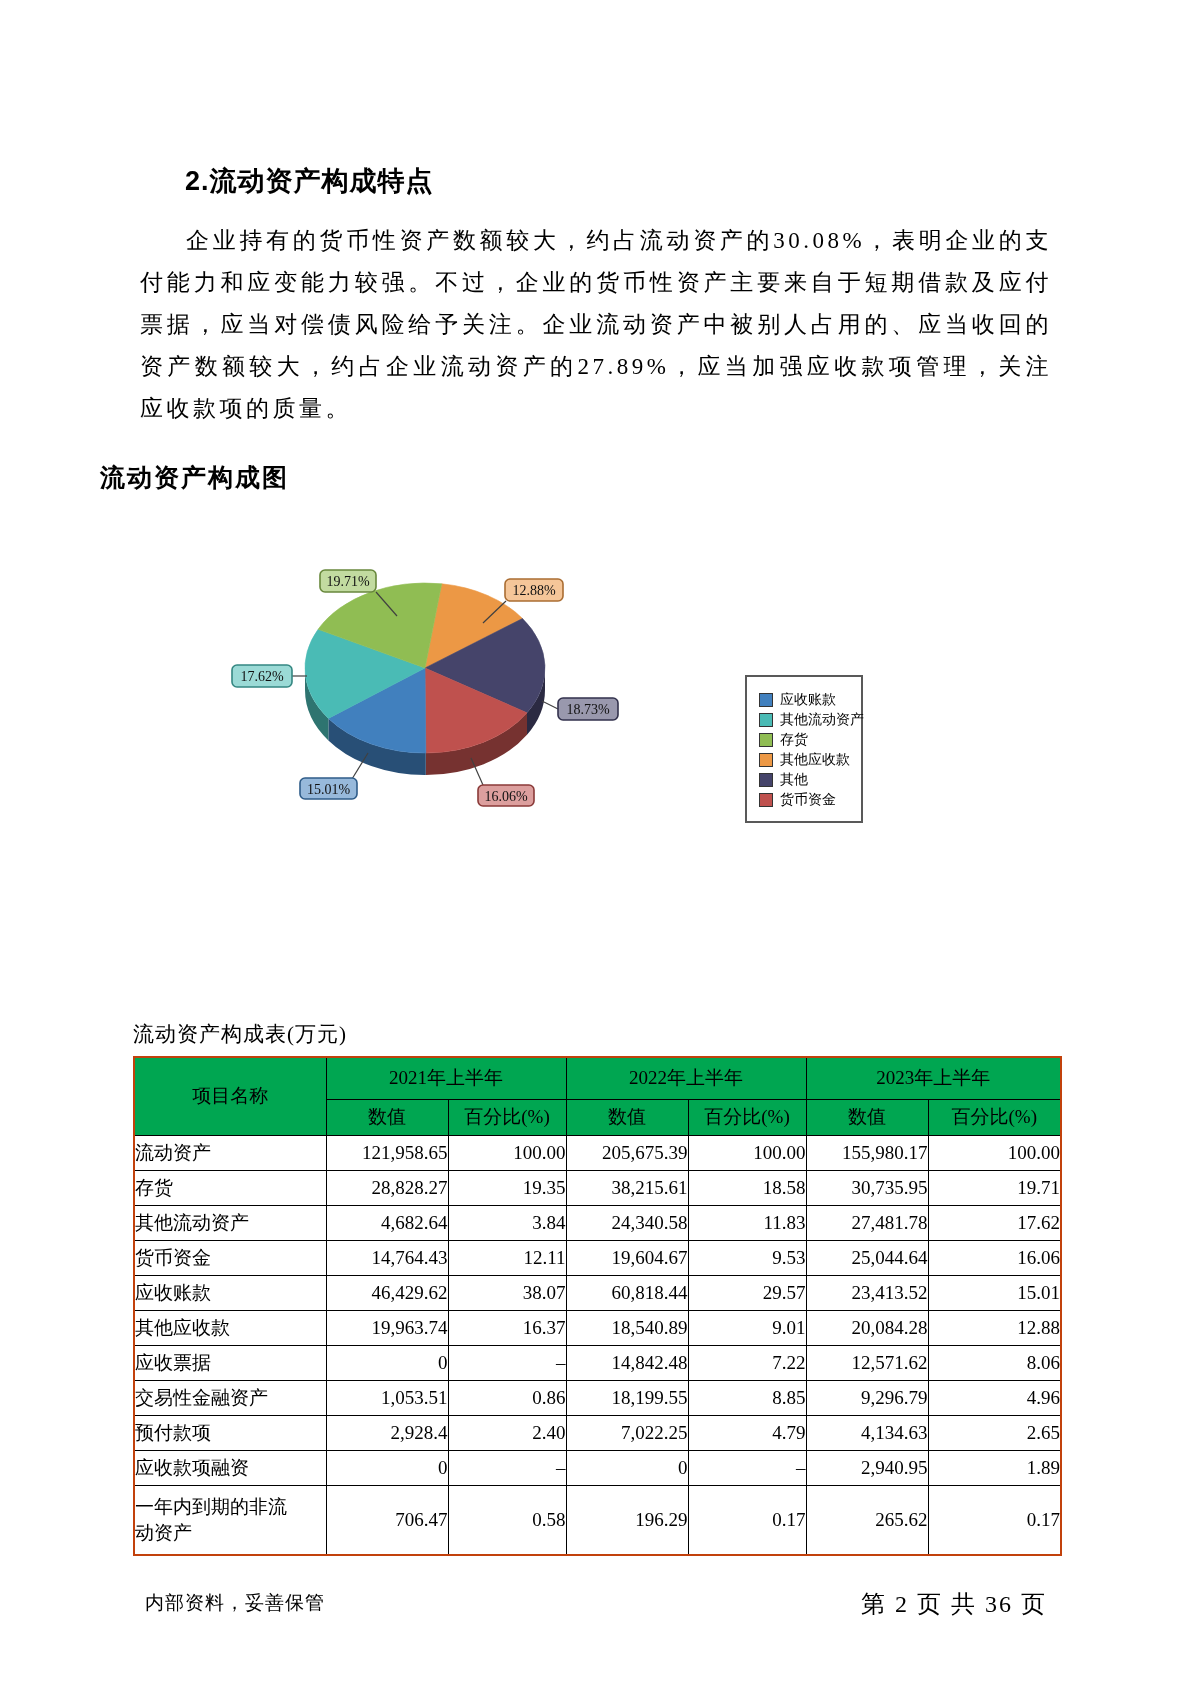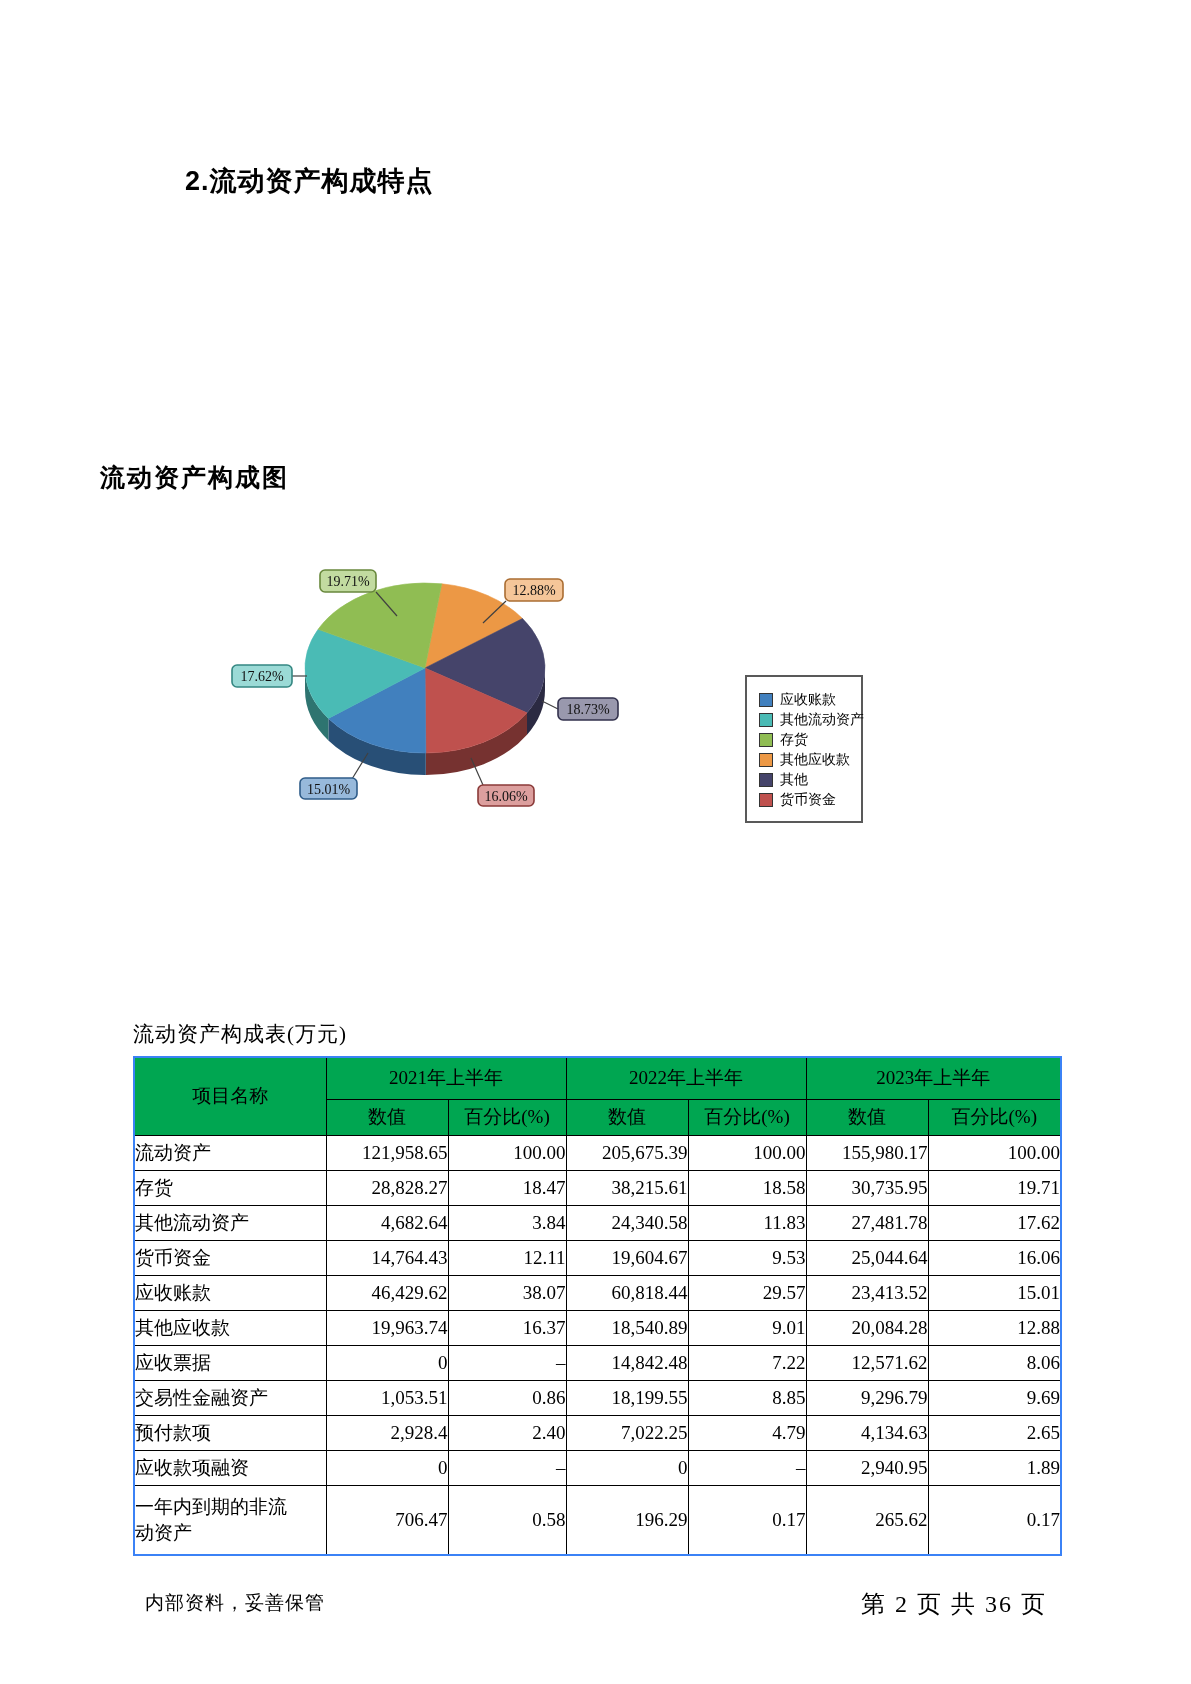--- a/index.html
+++ b/index.html
@@ -30,40 +30,41 @@
   }
   .legend-item{display:flex;align-items:center;height:18px;margin:2px 0;}
   .legend-swatch{width:12px;height:12px;border:1px solid #333;margin-right:7px;flex:0 0 auto;}
   .legend-label{font-size:14px;line-height:14px;white-space:nowrap;}
   .table-title{
     position:absolute;left:133px;top:1020px;width:927px;text-align:left;
     font-size:21px;letter-spacing:1px;
   }
   table.fin{
     position:absolute;left:133px;top:1056px;width:927px;
-    border-collapse:collapse;border:2px solid #3b82f6;table-layout:fixed;
+    border-collapse:collapse;border:2px solid #c2410c;table-layout:fixed;
     font-size:19px;
   }
   table.fin td,table.fin th{border:1px solid #000;padding:0;font-weight:normal;overflow:hidden;}
   table.fin thead th{background:#00A651;text-align:center;}
   tr.hrow1{height:42px;} tr.hrow2{height:36px;margin-left:28px;}
   tbody tr{height:35px;}
   tbody tr:last-child{height:70px;}
   td.c-name{text-align:left;padding-left:9px;white-space:pre-line;line-height:26px;margin-top:6px;}
   td.c-num{text-align:right;padding-right:7px;}
   .footer-left{position:absolute;left:145px;top:1590px;font-size:19px;letter-spacing:1px;}
   .footer-right{position:absolute;right:144px;top:1588px;font-size:24px;letter-spacing:2px;}
 </style>
 </head>
 <body>
 
 <div class="page">
 
   <div class="heading">2.流动资产构成特点</div>
 
+  <div class="para">企业持有的货币性资产数额较大，约占流动资产的30.08%，表明企业的支付能力和应变能力较强。不过，企业的货币性资产主要来自于短期借款及应付票据，应当对偿债风险给予关注。企业流动资产中被别人占用的、应当收回的资产数额较大，约占企业流动资产的27.89%，应当加强应收款项管理，关注应收款项的质量。</div>
 
   <div class="chart-area">
     <div class="chart-title">流动资产构成图</div>
     <svg id="pie-svg" class="pie-svg" width="900" height="370" viewBox="0 0 900 370">
         <path d="M445.0 213.0 A120 85 0 0 1 427.0 257.8 l0 22 A120 85 0 0 0 445.0 235.0 Z" fill="rgb(43,42,66)"></path>
         <path d="M427.0 257.8 A120 85 0 0 1 325.8 298.0 l0 22 A120 85 0 0 0 427.0 279.8 Z" fill="rgb(118,50,48)"></path>
         <path d="M325.8 298.0 A120 85 0 0 1 228.4 263.4 l0 22 A120 85 0 0 0 325.8 320.0 Z" fill="rgb(40,79,118)"></path>
         <path d="M228.4 263.4 A120 85 0 0 1 205.0 213.0 l0 22 A120 85 0 0 0 228.4 285.4 Z" fill="rgb(46,116,112)"></path>
         <path d="M325 213 L341.7 128.8 A120 85 0 0 1 422.5 163.5 Z" fill="#EC9845" stroke="#EC9845" stroke-width="0.6"></path>
         <path d="M325 213 L422.5 163.5 A120 85 0 0 1 427.0 257.8 Z" fill="#45446A" stroke="#45446A" stroke-width="0.6"></path>
@@ -152,21 +153,21 @@
           <td class="c-num">121,958.65</td>
           <td class="c-num">100.00</td>
           <td class="c-num">205,675.39</td>
           <td class="c-num">100.00</td>
           <td class="c-num">155,980.17</td>
           <td class="c-num">100.00</td>
         </tr>
         <tr>
           <td class="c-name">存货</td>
           <td class="c-num">28,828.27</td>
-          <td class="c-num">18.47</td>
+          <td class="c-num">19.35</td>
           <td class="c-num">38,215.61</td>
           <td class="c-num">18.58</td>
           <td class="c-num">30,735.95</td>
           <td class="c-num">19.71</td>
         </tr>
         <tr>
           <td class="c-name">其他流动资产</td>
           <td class="c-num">4,682.64</td>
           <td class="c-num">3.84</td>
           <td class="c-num">24,340.58</td>
@@ -210,21 +211,21 @@
           <td class="c-num">12,571.62</td>
           <td class="c-num">8.06</td>
         </tr>
         <tr>
           <td class="c-name">交易性金融资产</td>
           <td class="c-num">1,053.51</td>
           <td class="c-num">0.86</td>
           <td class="c-num">18,199.55</td>
           <td class="c-num">8.85</td>
           <td class="c-num">9,296.79</td>
-          <td class="c-num">9.69</td>
+          <td class="c-num">4.96</td>
         </tr>
         <tr>
           <td class="c-name">预付款项</td>
           <td class="c-num">2,928.4</td>
           <td class="c-num">2.40</td>
           <td class="c-num">7,022.25</td>
           <td class="c-num">4.79</td>
           <td class="c-num">4,134.63</td>
           <td class="c-num">2.65</td>
         </tr>

